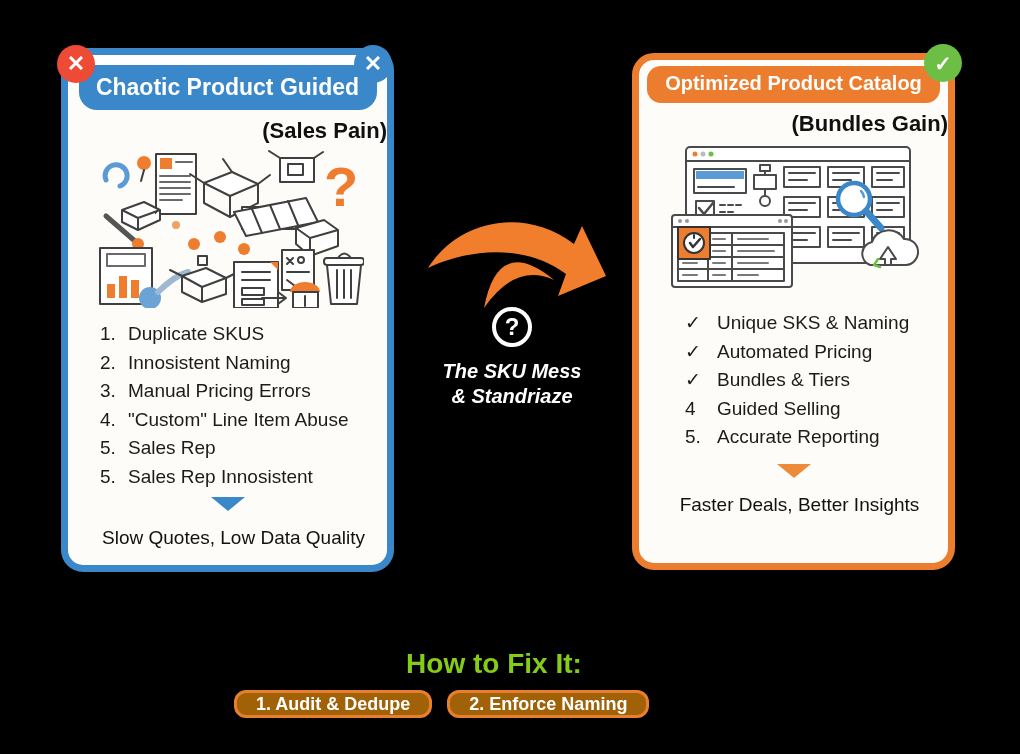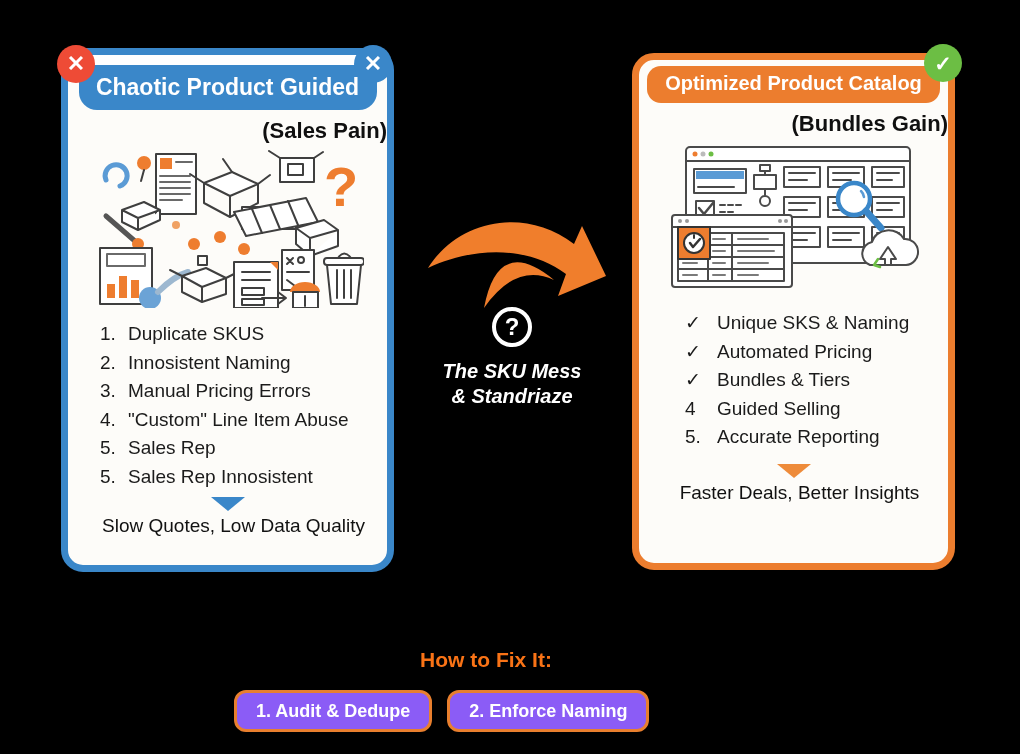--- a/index.html
+++ b/index.html
@@ -28,43 +28,43 @@
   .card-left .itemlist{margin-left:32px;margin-top:12px;}
   .card-right .itemlist{margin-left:46px;margin-top:16px;}
   .itemlist li{display:flex;line-height:28.5px;}
   .marker{width:28px;flex:none;}
   .card-right .marker{width:32px;}
 
   .tri{width:0;height:0;border-left:17px solid transparent;border-right:17px solid transparent;
     margin:6px auto 0;}
   .tri-blue{border-top:14px solid #3a87c9;}
   .tri-orange{border-top:14px solid #ee8b3a;margin-top:12px;}
-  .card-footer{margin-top:4px;text-align:center;font-size:19px;color:#111;padding-left:12px;}
+  .card-footer{margin-top:16px;text-align:center;font-size:19px;color:#111;padding-left:12px;}
 
   
   .badge{position:absolute;width:38px;height:38px;border-radius:50%;color:#fff;
     display:flex;align-items:center;justify-content:center;
     font-size:22px;font-weight:bold;line-height:1;}
   .badge-red{background:#ee4b36;left:-11px;top:-10px;}
   .badge-blueclose{background:#3a87c9;right:-5px;top:-10px;}
   .badge-green{background:#6cbe44;right:-14px;top:-16px;font-size:21px;}
 
   
   .arrow-wrap{position:absolute;left:420px;top:206px;width:190px;height:116px;}
   .qcircle{position:absolute;left:492px;top:307px;width:40px;height:40px;border:4.5px solid #fff;
     border-radius:50%;color:#fff;font-weight:bold;font-size:24px;
     display:flex;align-items:center;justify-content:center;background:transparent;}
   .mid-caption{position:absolute;left:412px;top:359px;width:200px;text-align:center;
     color:#fff;font-weight:bold;font-size:20px;line-height:25px;font-style:italic;}
 
   
-  .howto{position:absolute;left:336px;top:648px;width:300px;text-align:center;
-    color:#f97316;font-weight:bold;font-size:21px;}
+  .howto{position:absolute;left:344px;top:648px;width:300px;text-align:center;
+    color:#84cc16;font-weight:bold;font-size:28px;}
   .btn-row{position:absolute;left:234px;top:690px;display:flex;gap:15px;}
-  .step-btn{height:42px;background:#8b5cf6;border:3.5px solid #e87f2e;border-radius:12px;
+  .step-btn{height:28px;background:#a16207;border:3.5px solid #e87f2e;border-radius:12px;
     color:#fff;font-weight:bold;font-size:18px;font-family:"Liberation Sans",sans-serif;
     padding:8px 19px;display:flex;align-items:center;cursor:pointer;}
 </style>
 </head>
 <body>
 
 <div class="stage">
 
   <div class="card card-left">
     <div class="badge badge-red">✕</div>

